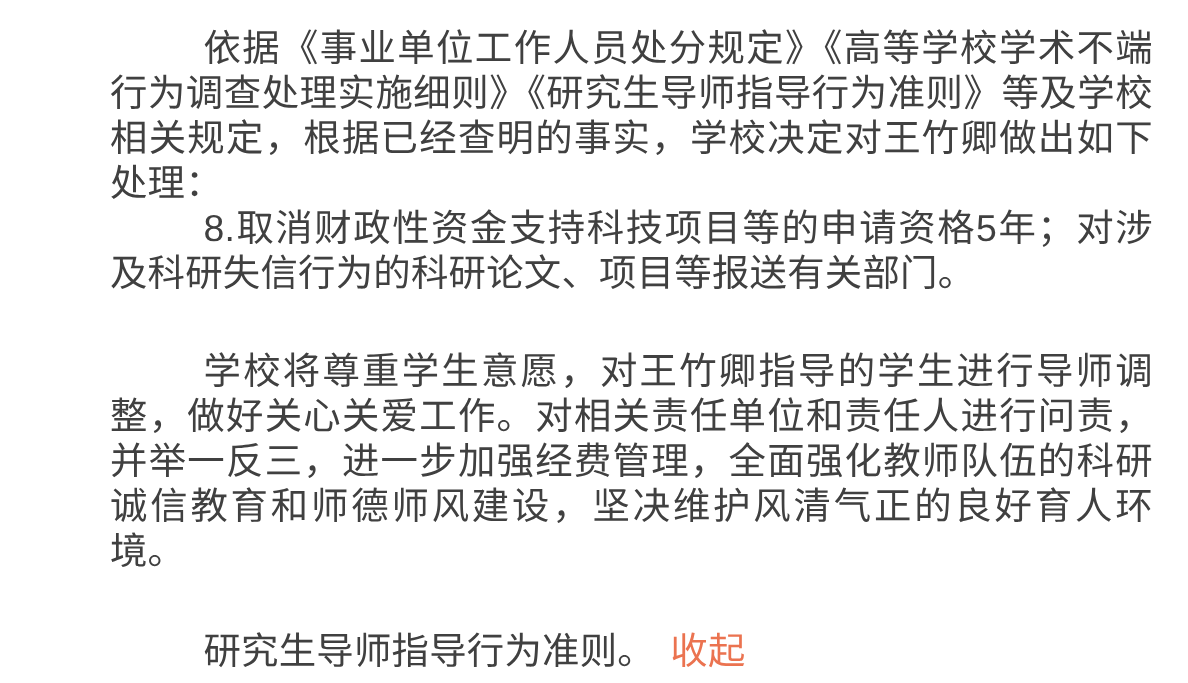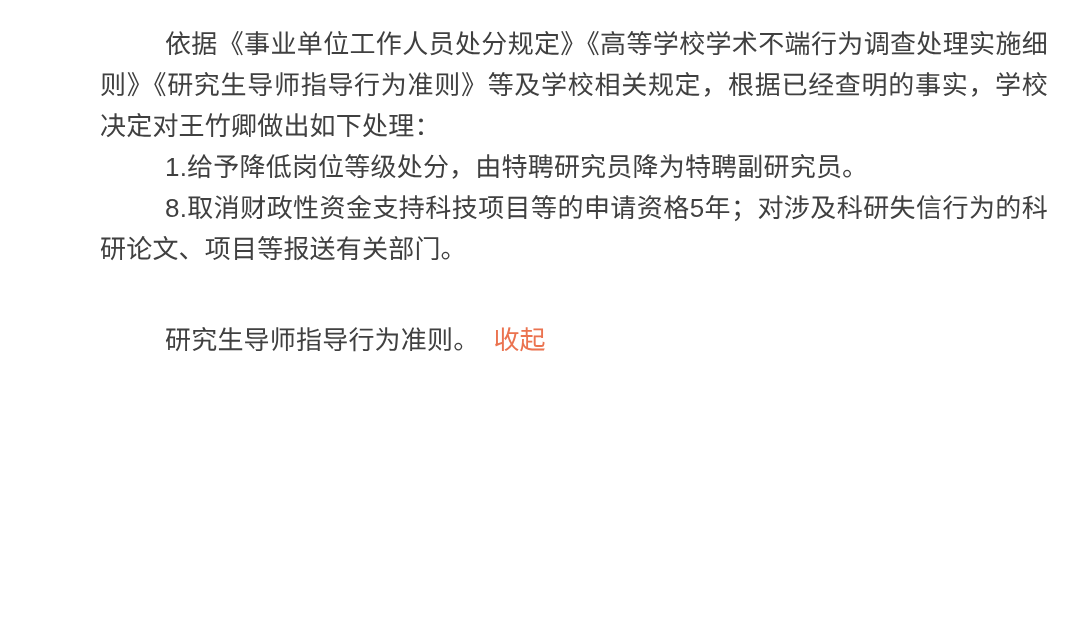--- a/index.html
+++ b/index.html
@@ -13,21 +13,21 @@
 
   body {
     font-family: "Liberation Sans", sans-serif;
   }
 
   .article {
     position: absolute;
     top: 24px;
     left: 100px;
     width: 948px;
-    font-size: 26px;
+    font-size: 34px;
     line-height: 41px;
     color: #404040;
     letter-spacing: 0.2px;
     text-align: justify;
   }
 
   .article p {
     text-indent: 2.5em;
     margin: 0;
   }
@@ -46,20 +46,20 @@
     margin-left: 14px;
     cursor: pointer;
   }
 </style>
 </head>
 <body>
 
 <div class="article">
   <p>依据《事业单位工作人员处分规定》《高等学校学术不端行为调查处理实施细则》《研究生导师指导行为准则》等及学校相关规定，根据已经查明的事实，学校决定对王竹卿做出如下处理：</p>
 
-  <p>1.给予降低岗位等级处分，由特聘研究员降为特聘副研究员。</p>
 
 
   <p>8.取消财政性资金支持科技项目等的申请资格5年；对涉及科研失信行为的科研论文、项目等报送有关部门。</p>
 
+  <p class="para-gap">学校将尊重学生意愿，对王竹卿指导的学生进行导师调整，做好关心关爱工作。对相关责任单位和责任人进行问责，并举一反三，进一步加强经费管理，全面强化教师队伍的科研诚信教育和师德师风建设，坚决维护风清气正的良好育人环境。</p>
 
   <p class="closing-line"><span>研究生导师指导行为准则。</span><a class="collapse-link" href="#">收起</a></p>
 </div>
 
 </body></html>

